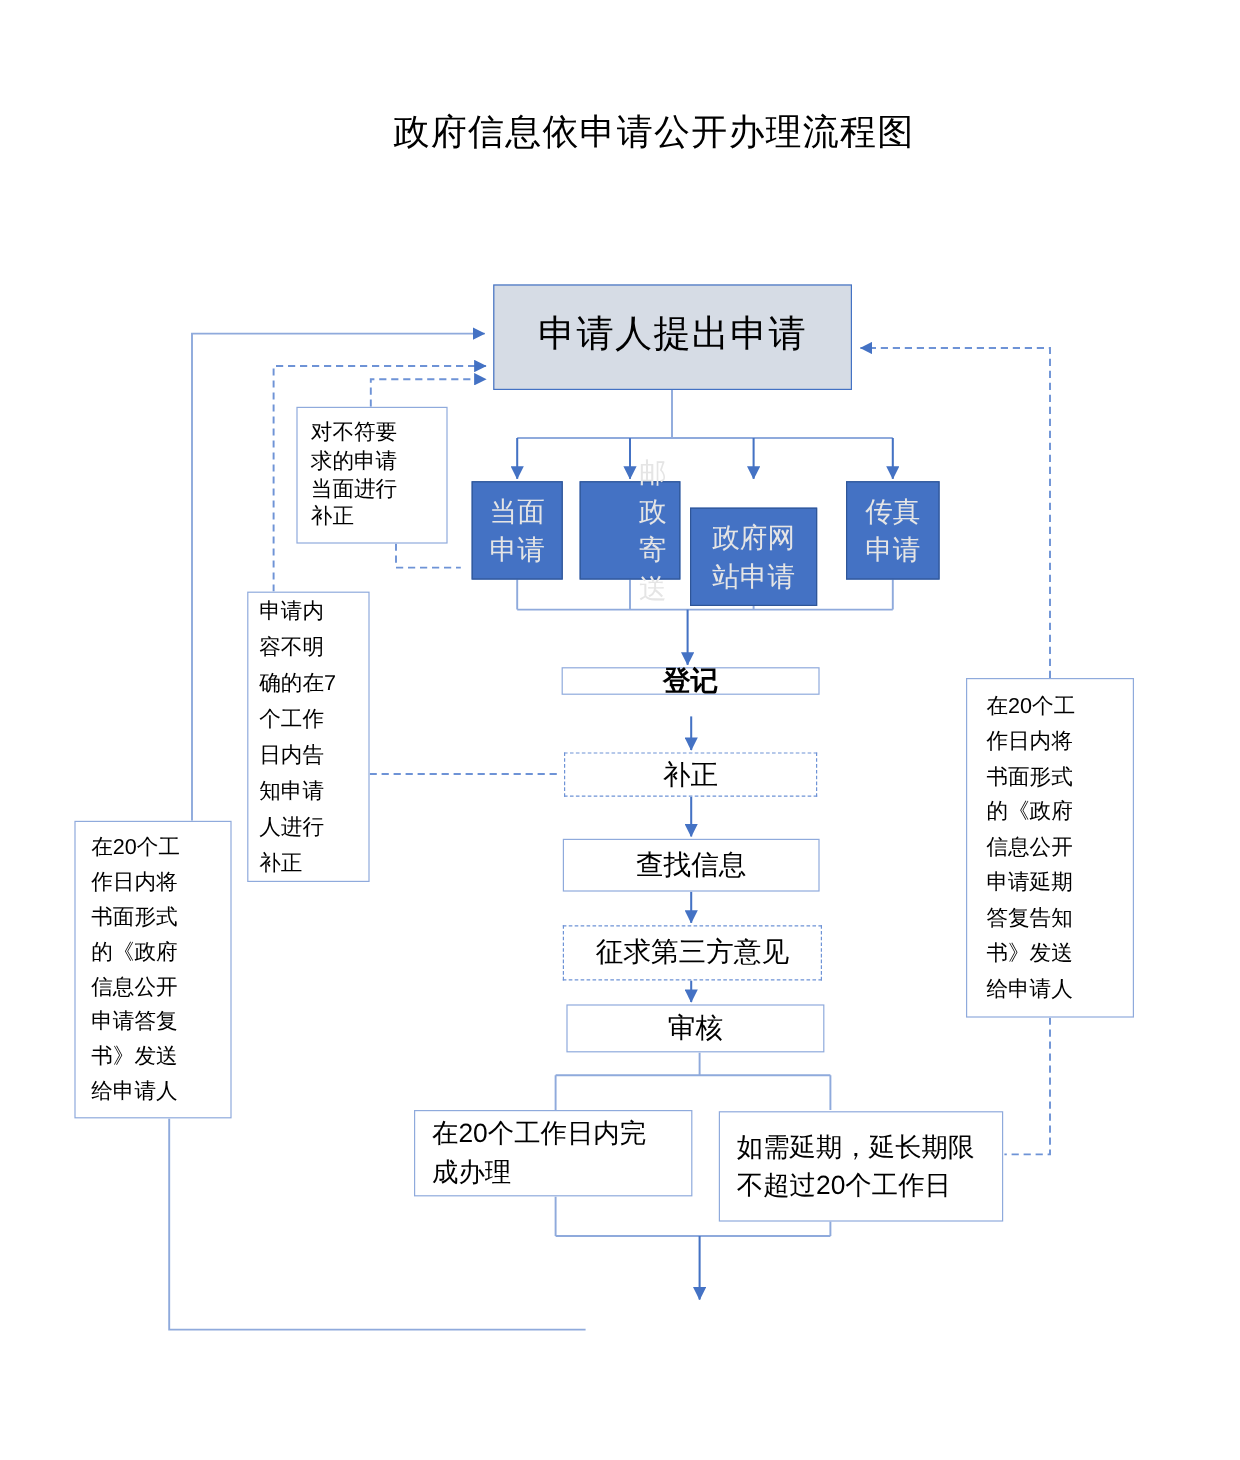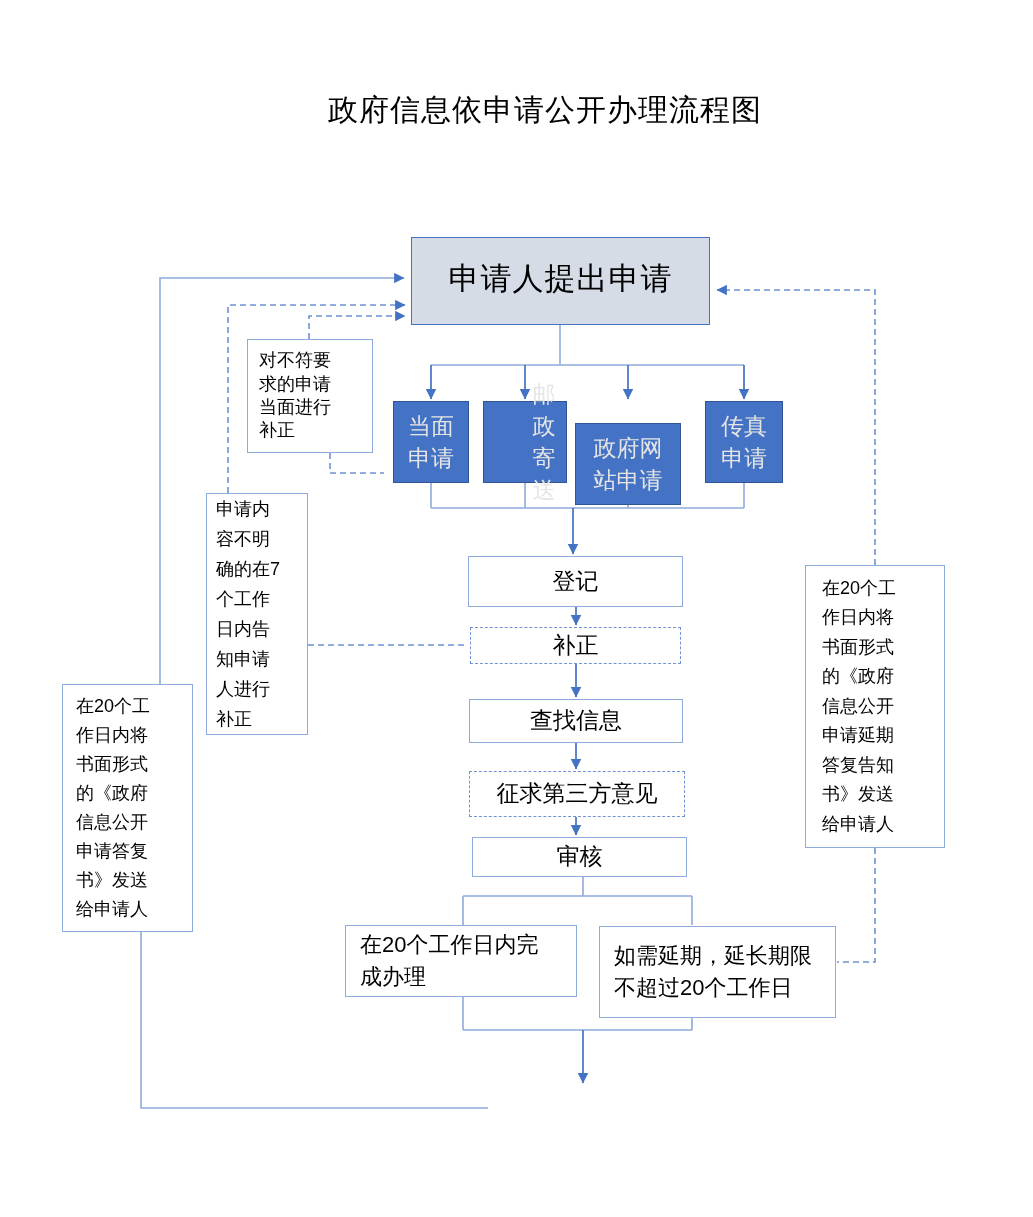--- a/index.html
+++ b/index.html
@@ -108,21 +108,21 @@
 
   <div class="box channel" style="left:393px;top:401px;width:76px;height:82px;">当面
 申请</div>
   <div class="box channel" style="left:483px;top:401px;width:84px;height:82px;padding-left:38px;">邮政
 寄送</div>
   <div class="box channel" style="left:575px;top:423px;width:106px;height:82px;">政府网
 站申请</div>
   <div class="box channel" style="left:705px;top:401px;width:78px;height:82px;">传真
 申请</div>
 
-  <div class="box" style="left:468px;top:556px;width:215px;height:51px;">登记</div>
+  <div class="box" style="left:468px;top:556px;width:215px;height:23px;font-weight:bold;">登记</div>
   <div class="box dashed" style="left:470px;top:627px;width:211px;height:37px;">补正</div>
   <div class="box" style="left:469px;top:699px;width:214px;height:44px;">查找信息</div>
   <div class="box dashed" style="left:469px;top:771px;width:216px;height:46px;">征求第三方意见</div>
   <div class="box" style="left:472px;top:837px;width:215px;height:40px;">审核</div>
 
   <div class="box branch" style="left:345px;top:925px;width:232px;height:72px;">在20个工作日内完
 成办理</div>
   <div class="box branch" style="left:599px;top:926px;width:237px;height:92px;">如需延期，延长期限
 不超过20个工作日</div>
 

